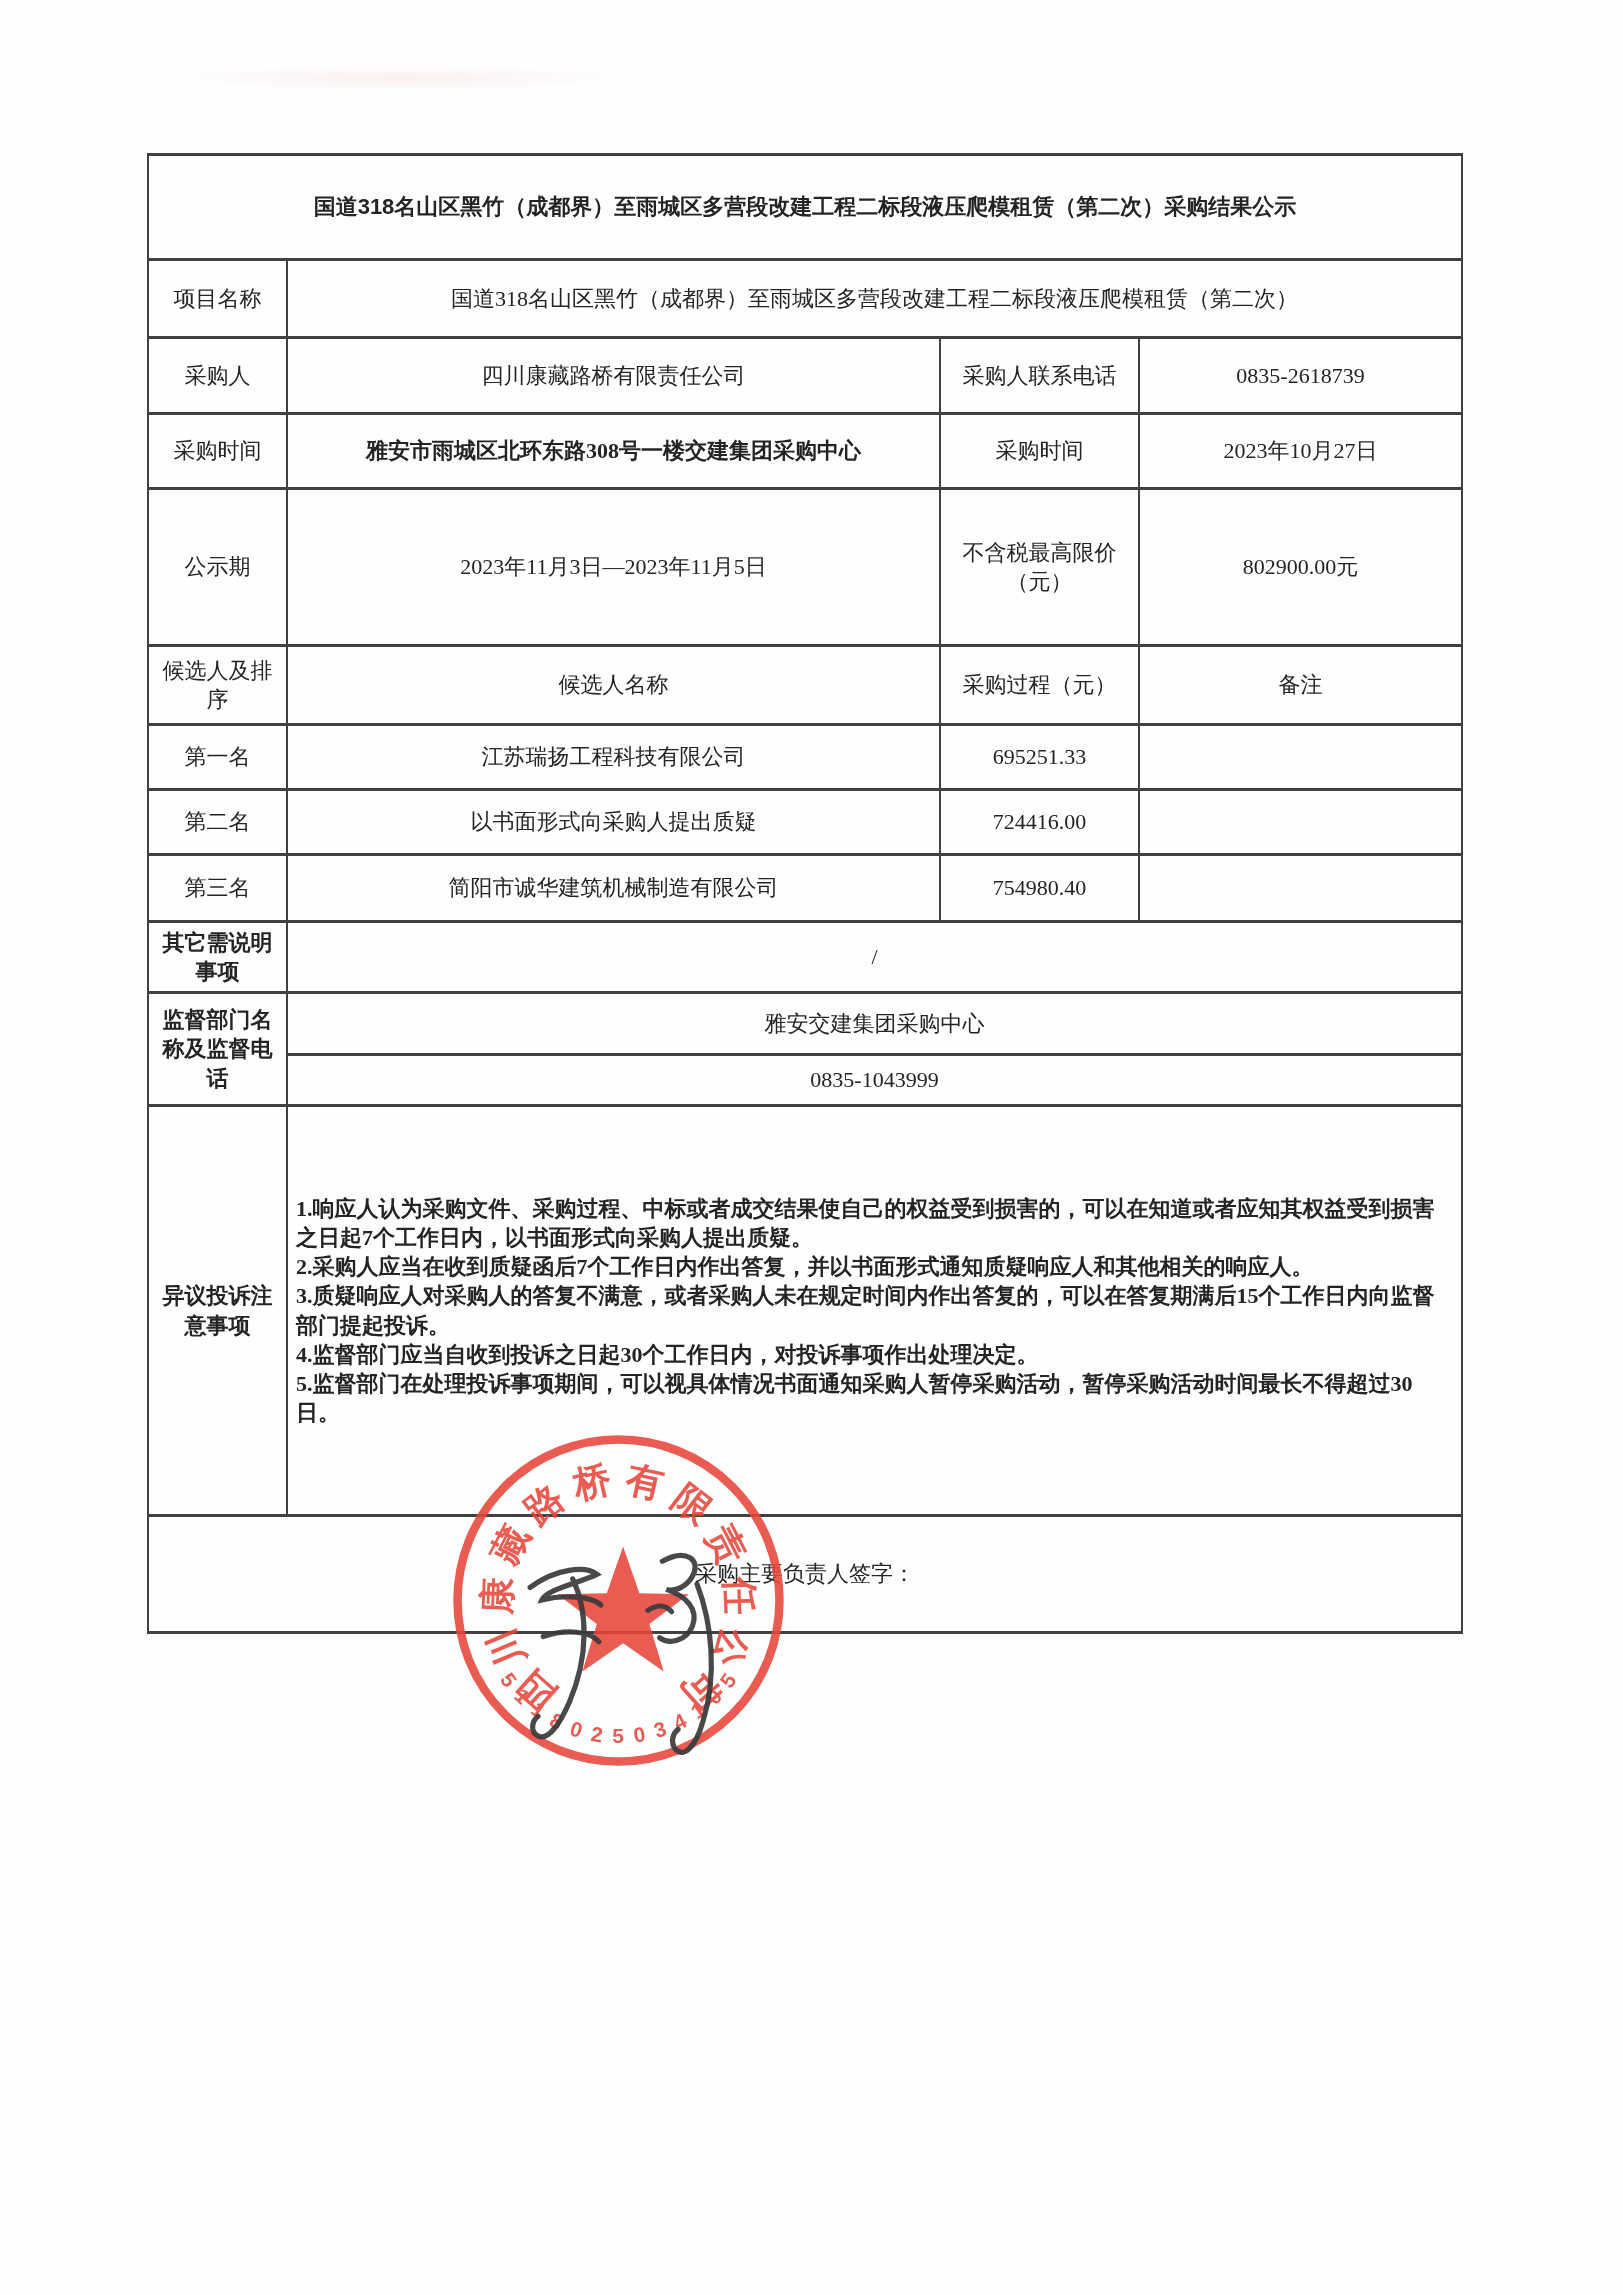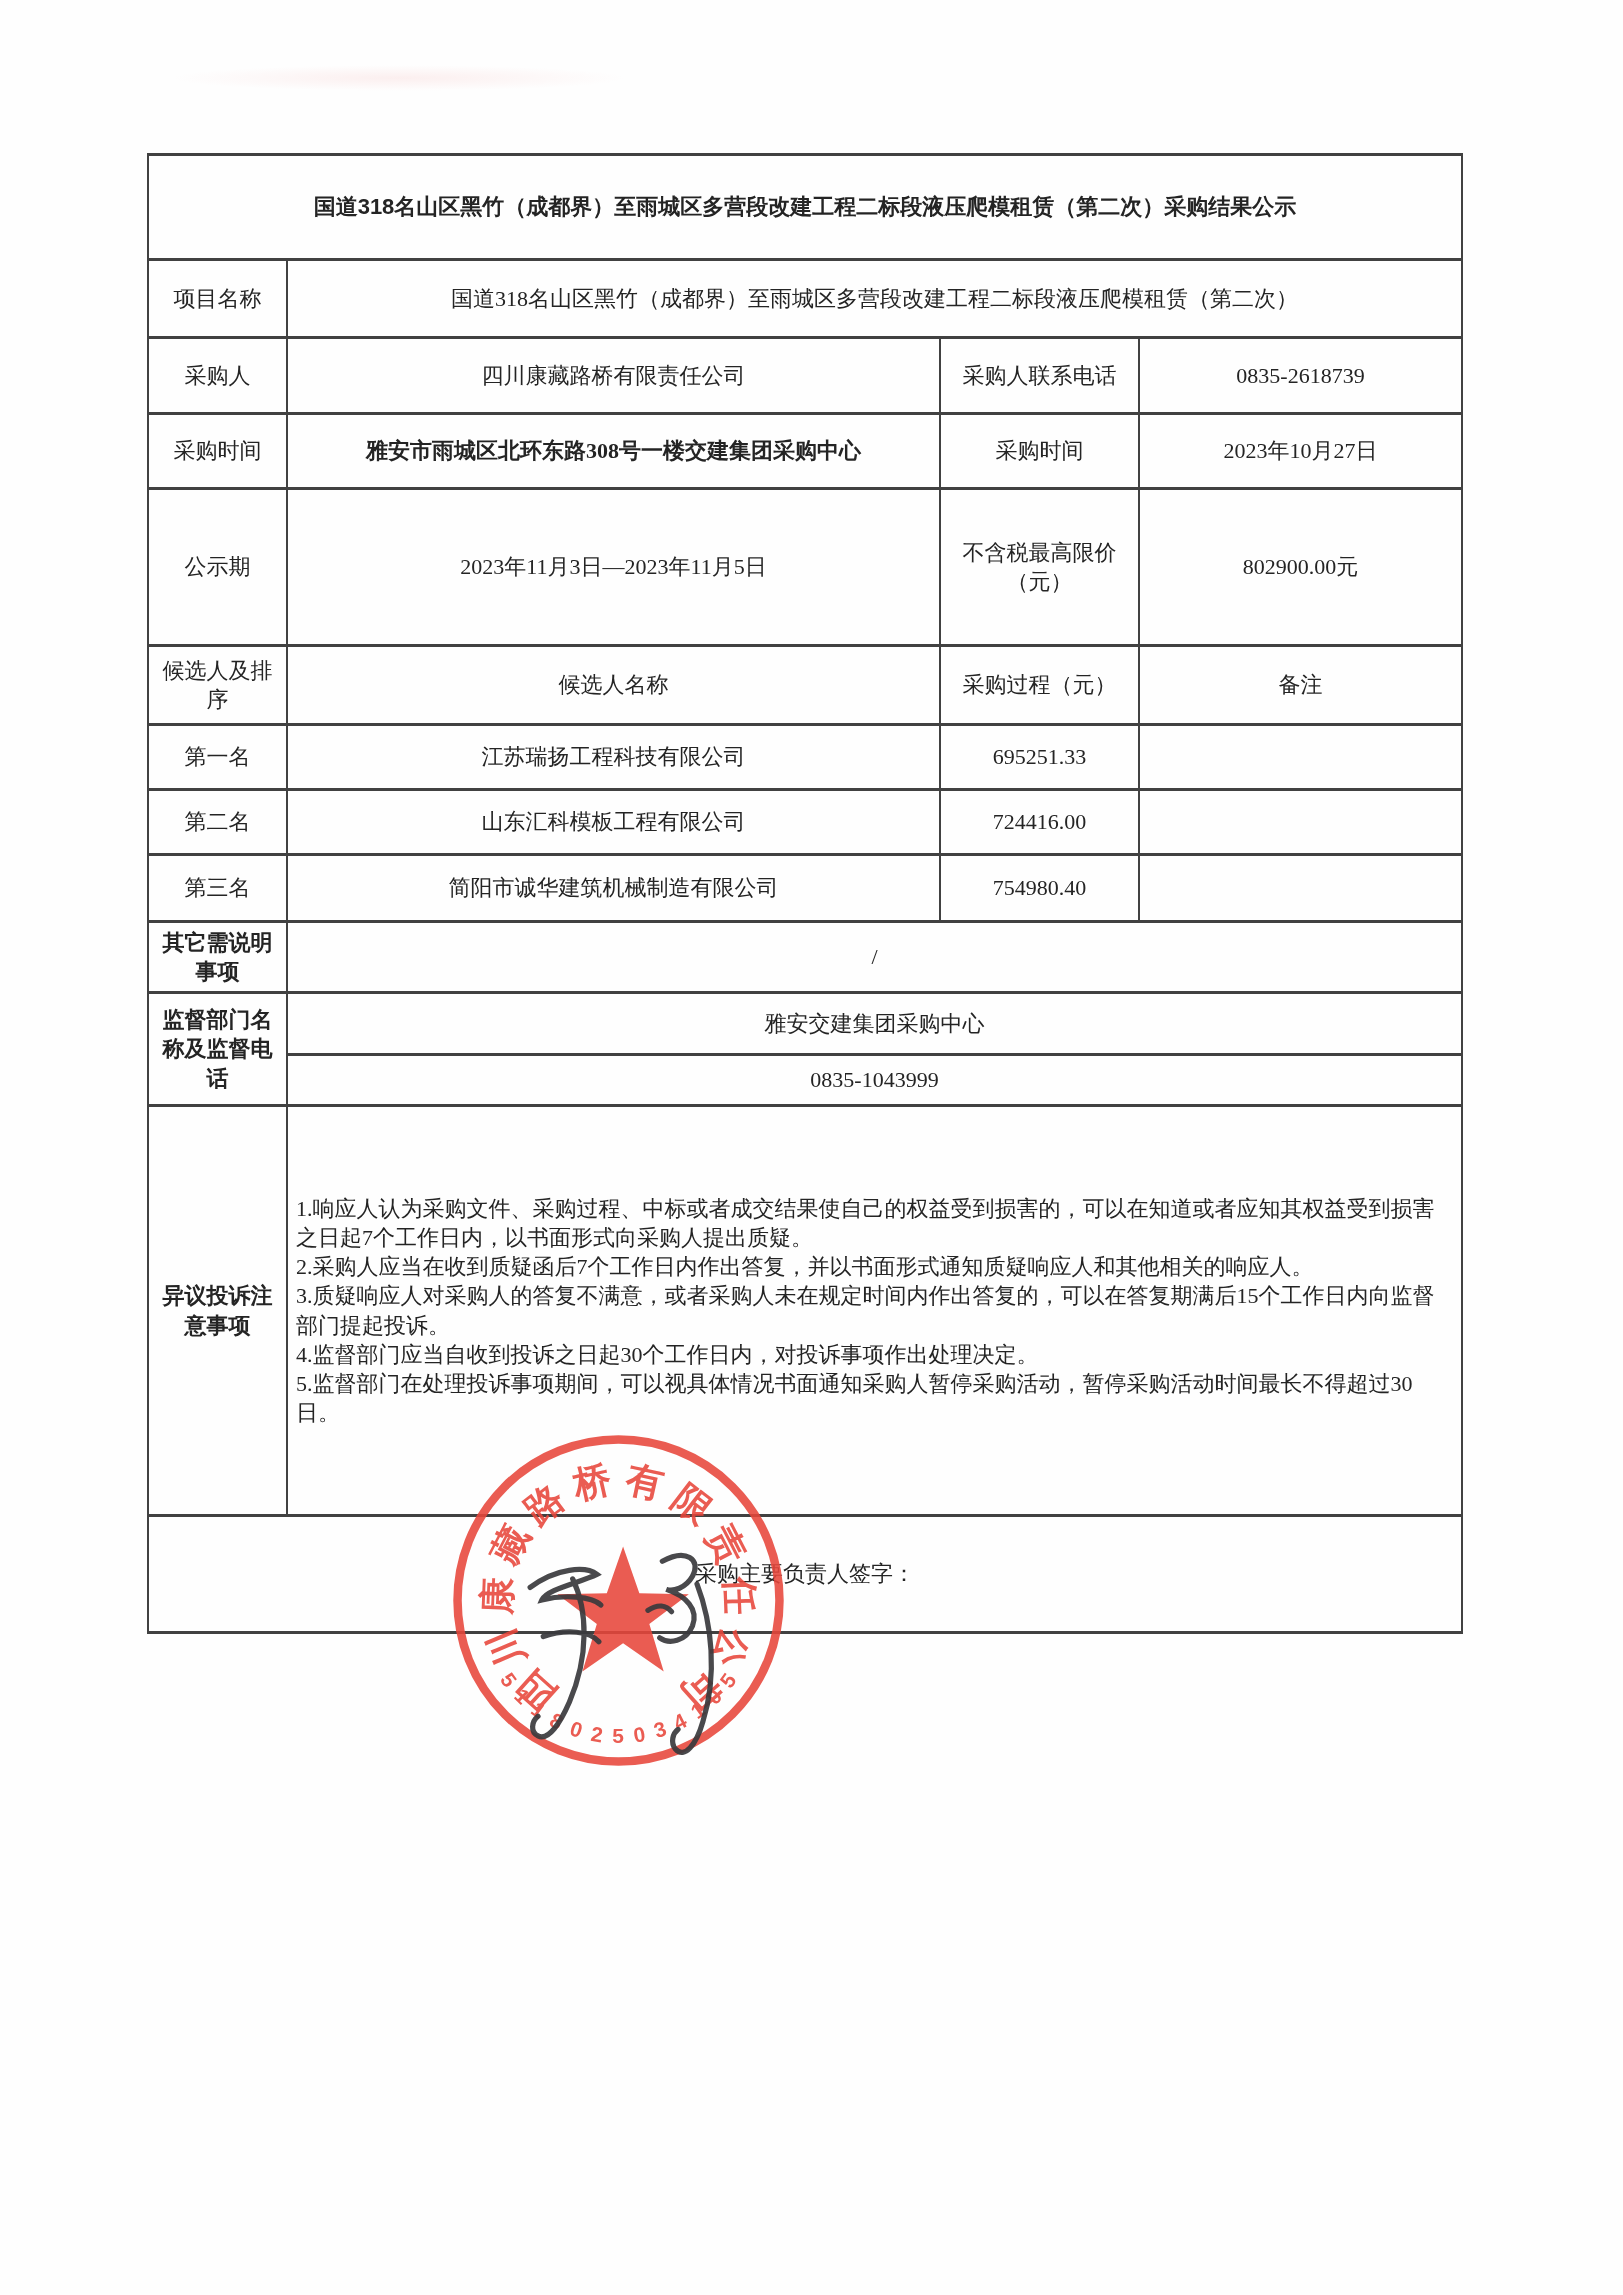--- a/index.html
+++ b/index.html
@@ -33,21 +33,21 @@
   td.title-cell{
     font-family:"Liberation Sans","DejaVu Sans",sans-serif;
     font-weight:bold;font-size:37px;line-height:1.32;
     padding:6.5px 13px;
   }
   .title-inner{max-width:1139px;margin:0 auto;}
   td.left-al{text-align:left;padding-left:6.5px;padding-right:6.5px;font-weight:bold;}
   td.obj-cell{
     text-align:left;vertical-align:top;
     padding:38px 7.9px 6.5px 9.2px;
-    font-size:30px;line-height:41px;
+    font-size:30px;line-height:41px;font-weight:bold;
   }
   .oitem{text-align:left;}
   td.sign-cell{
     text-align:left;vertical-align:middle;
     padding-left:5.2px;font-size:31px;
     border-bottom-width:4.6px;
   }
   .seal-wrap{
     position:absolute;left:432px;top:1414px;width:373px;height:373px;
     pointer-events:none;
@@ -116,21 +116,21 @@
 
   <tr style="height:65px">
     <td>第一名</td>
     <td>江苏瑞扬工程科技有限公司</td>
     <td>695251.33</td>
     <td></td>
   </tr>
 
   <tr style="height:65px">
     <td>第二名</td>
-    <td>山东汇科模板工程有限公司</td>
+    <td>以书面形式向采购人提出质疑</td>
     <td>724416.00</td>
     <td></td>
   </tr>
 
   <tr style="height:67px">
     <td>第三名</td>
     <td>简阳市诚华建筑机械制造有限公司</td>
     <td>754980.40</td>
     <td></td>
   </tr>

